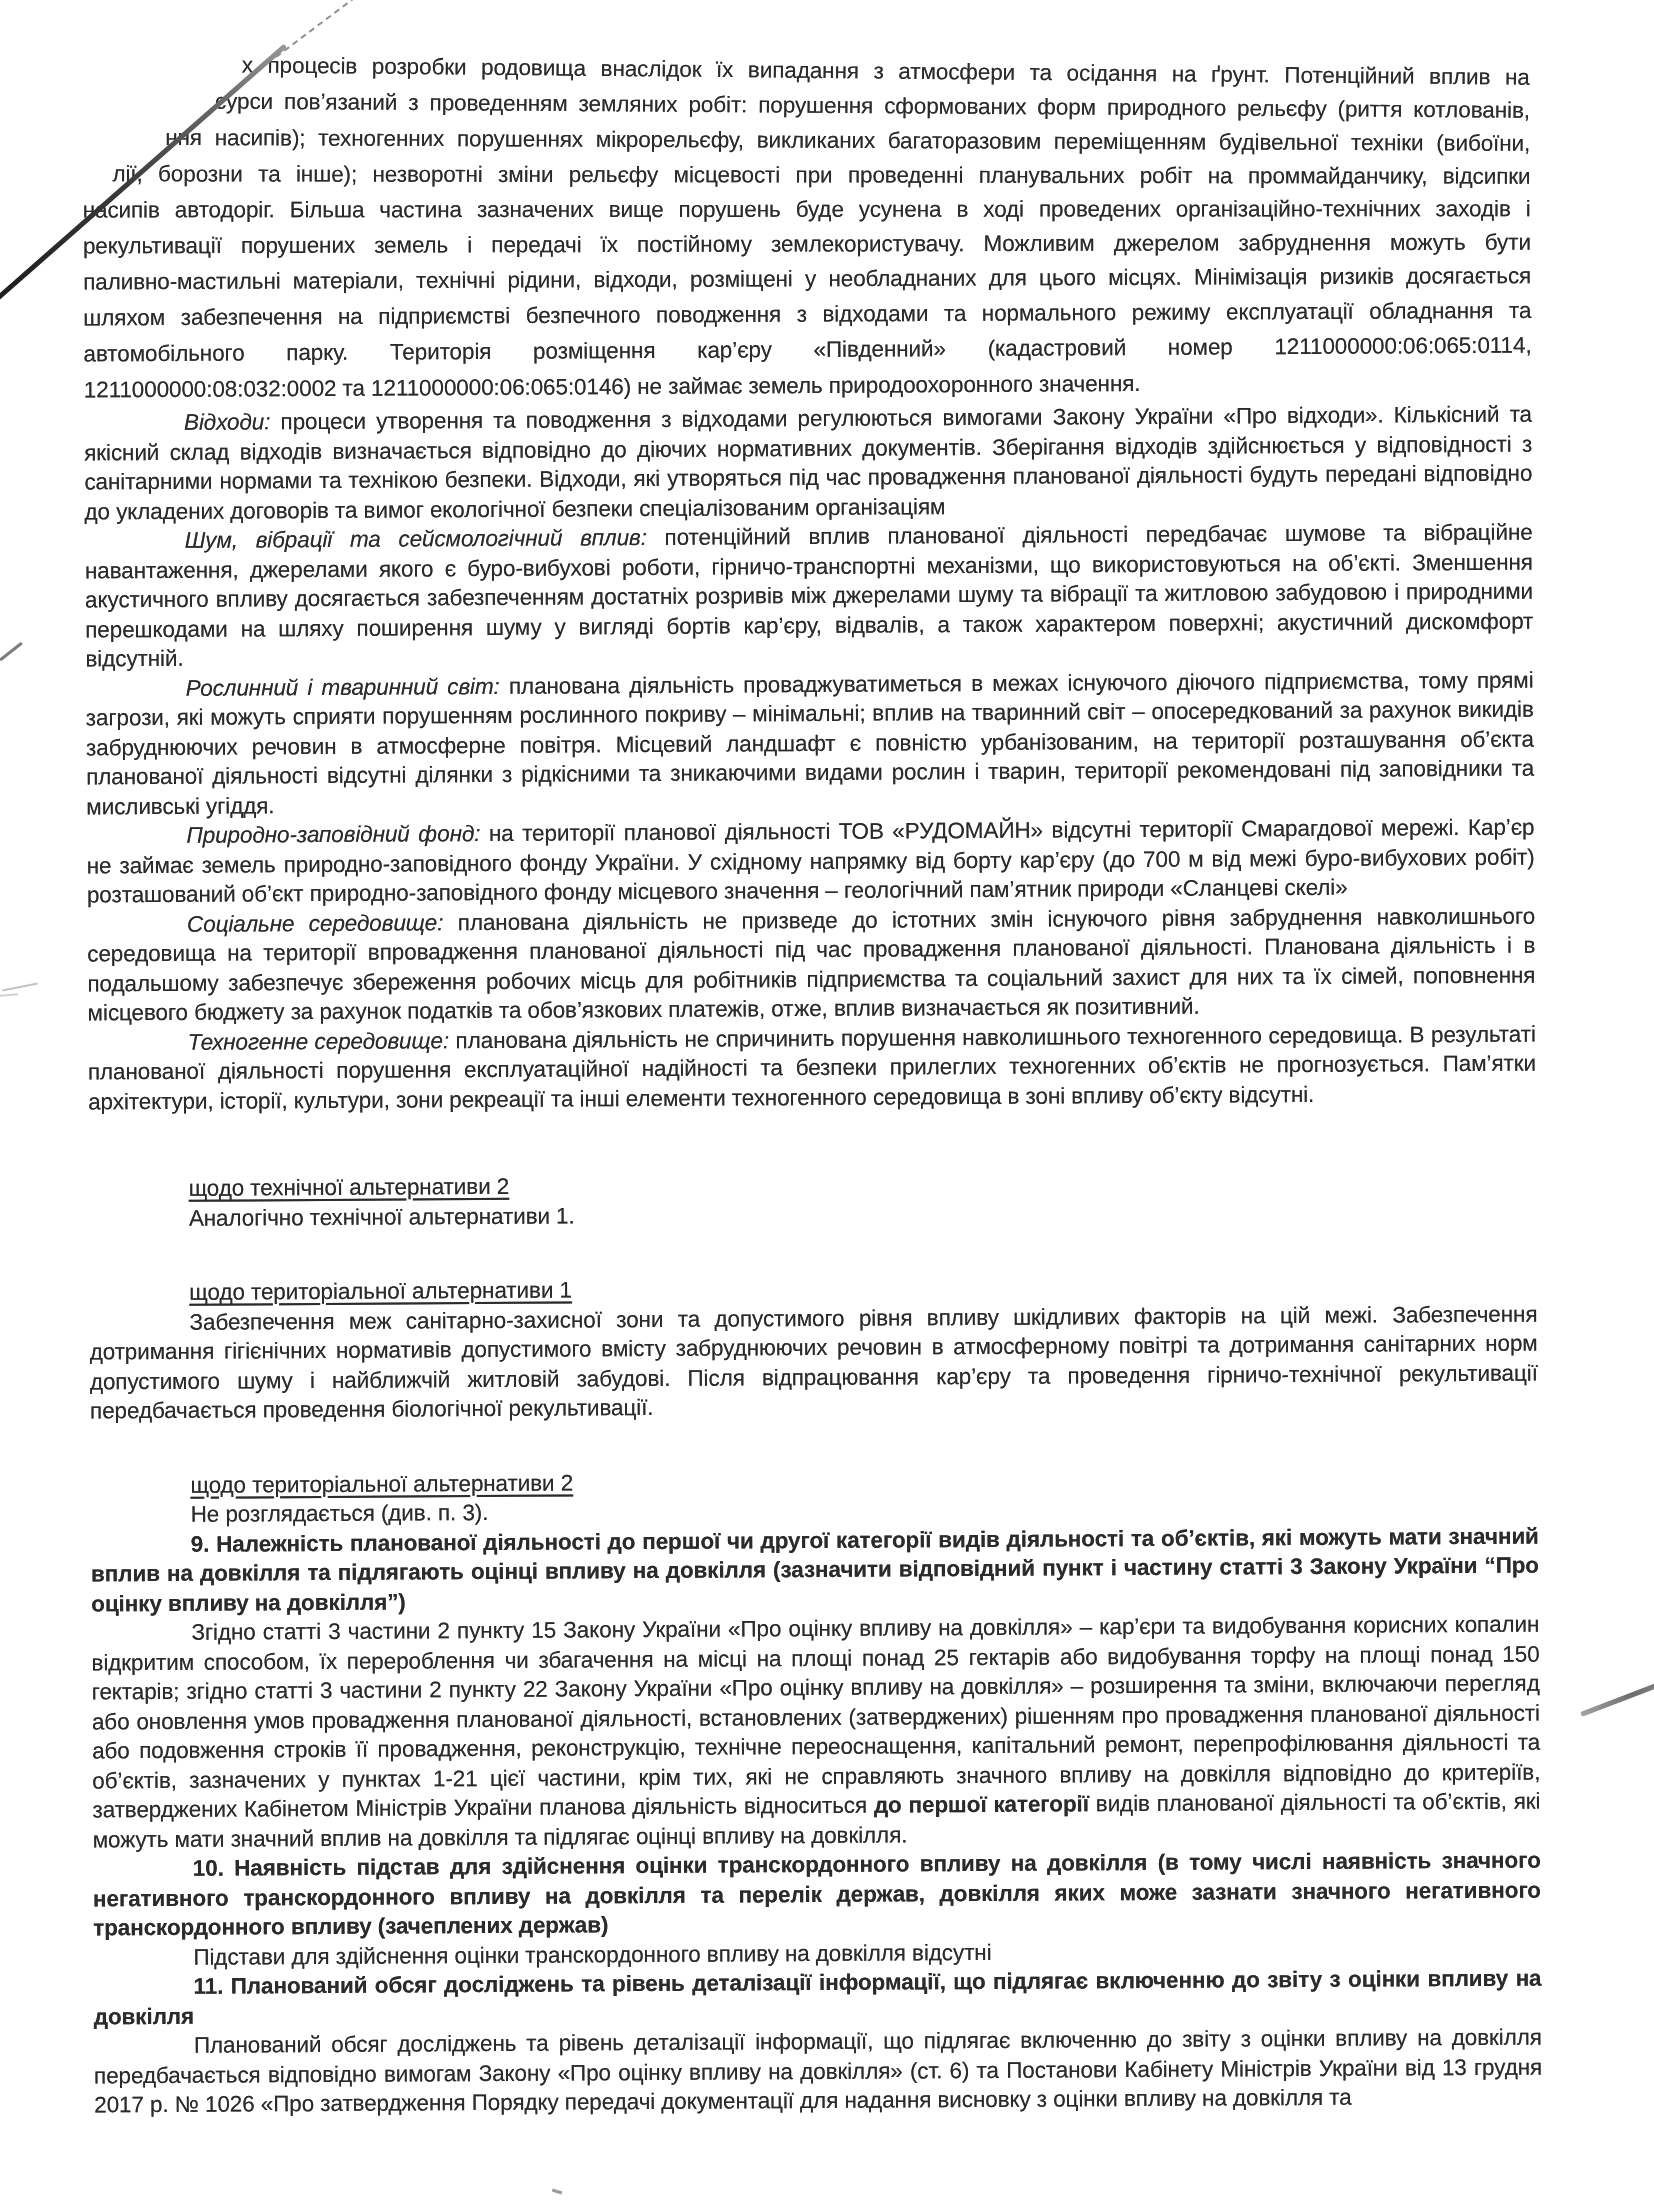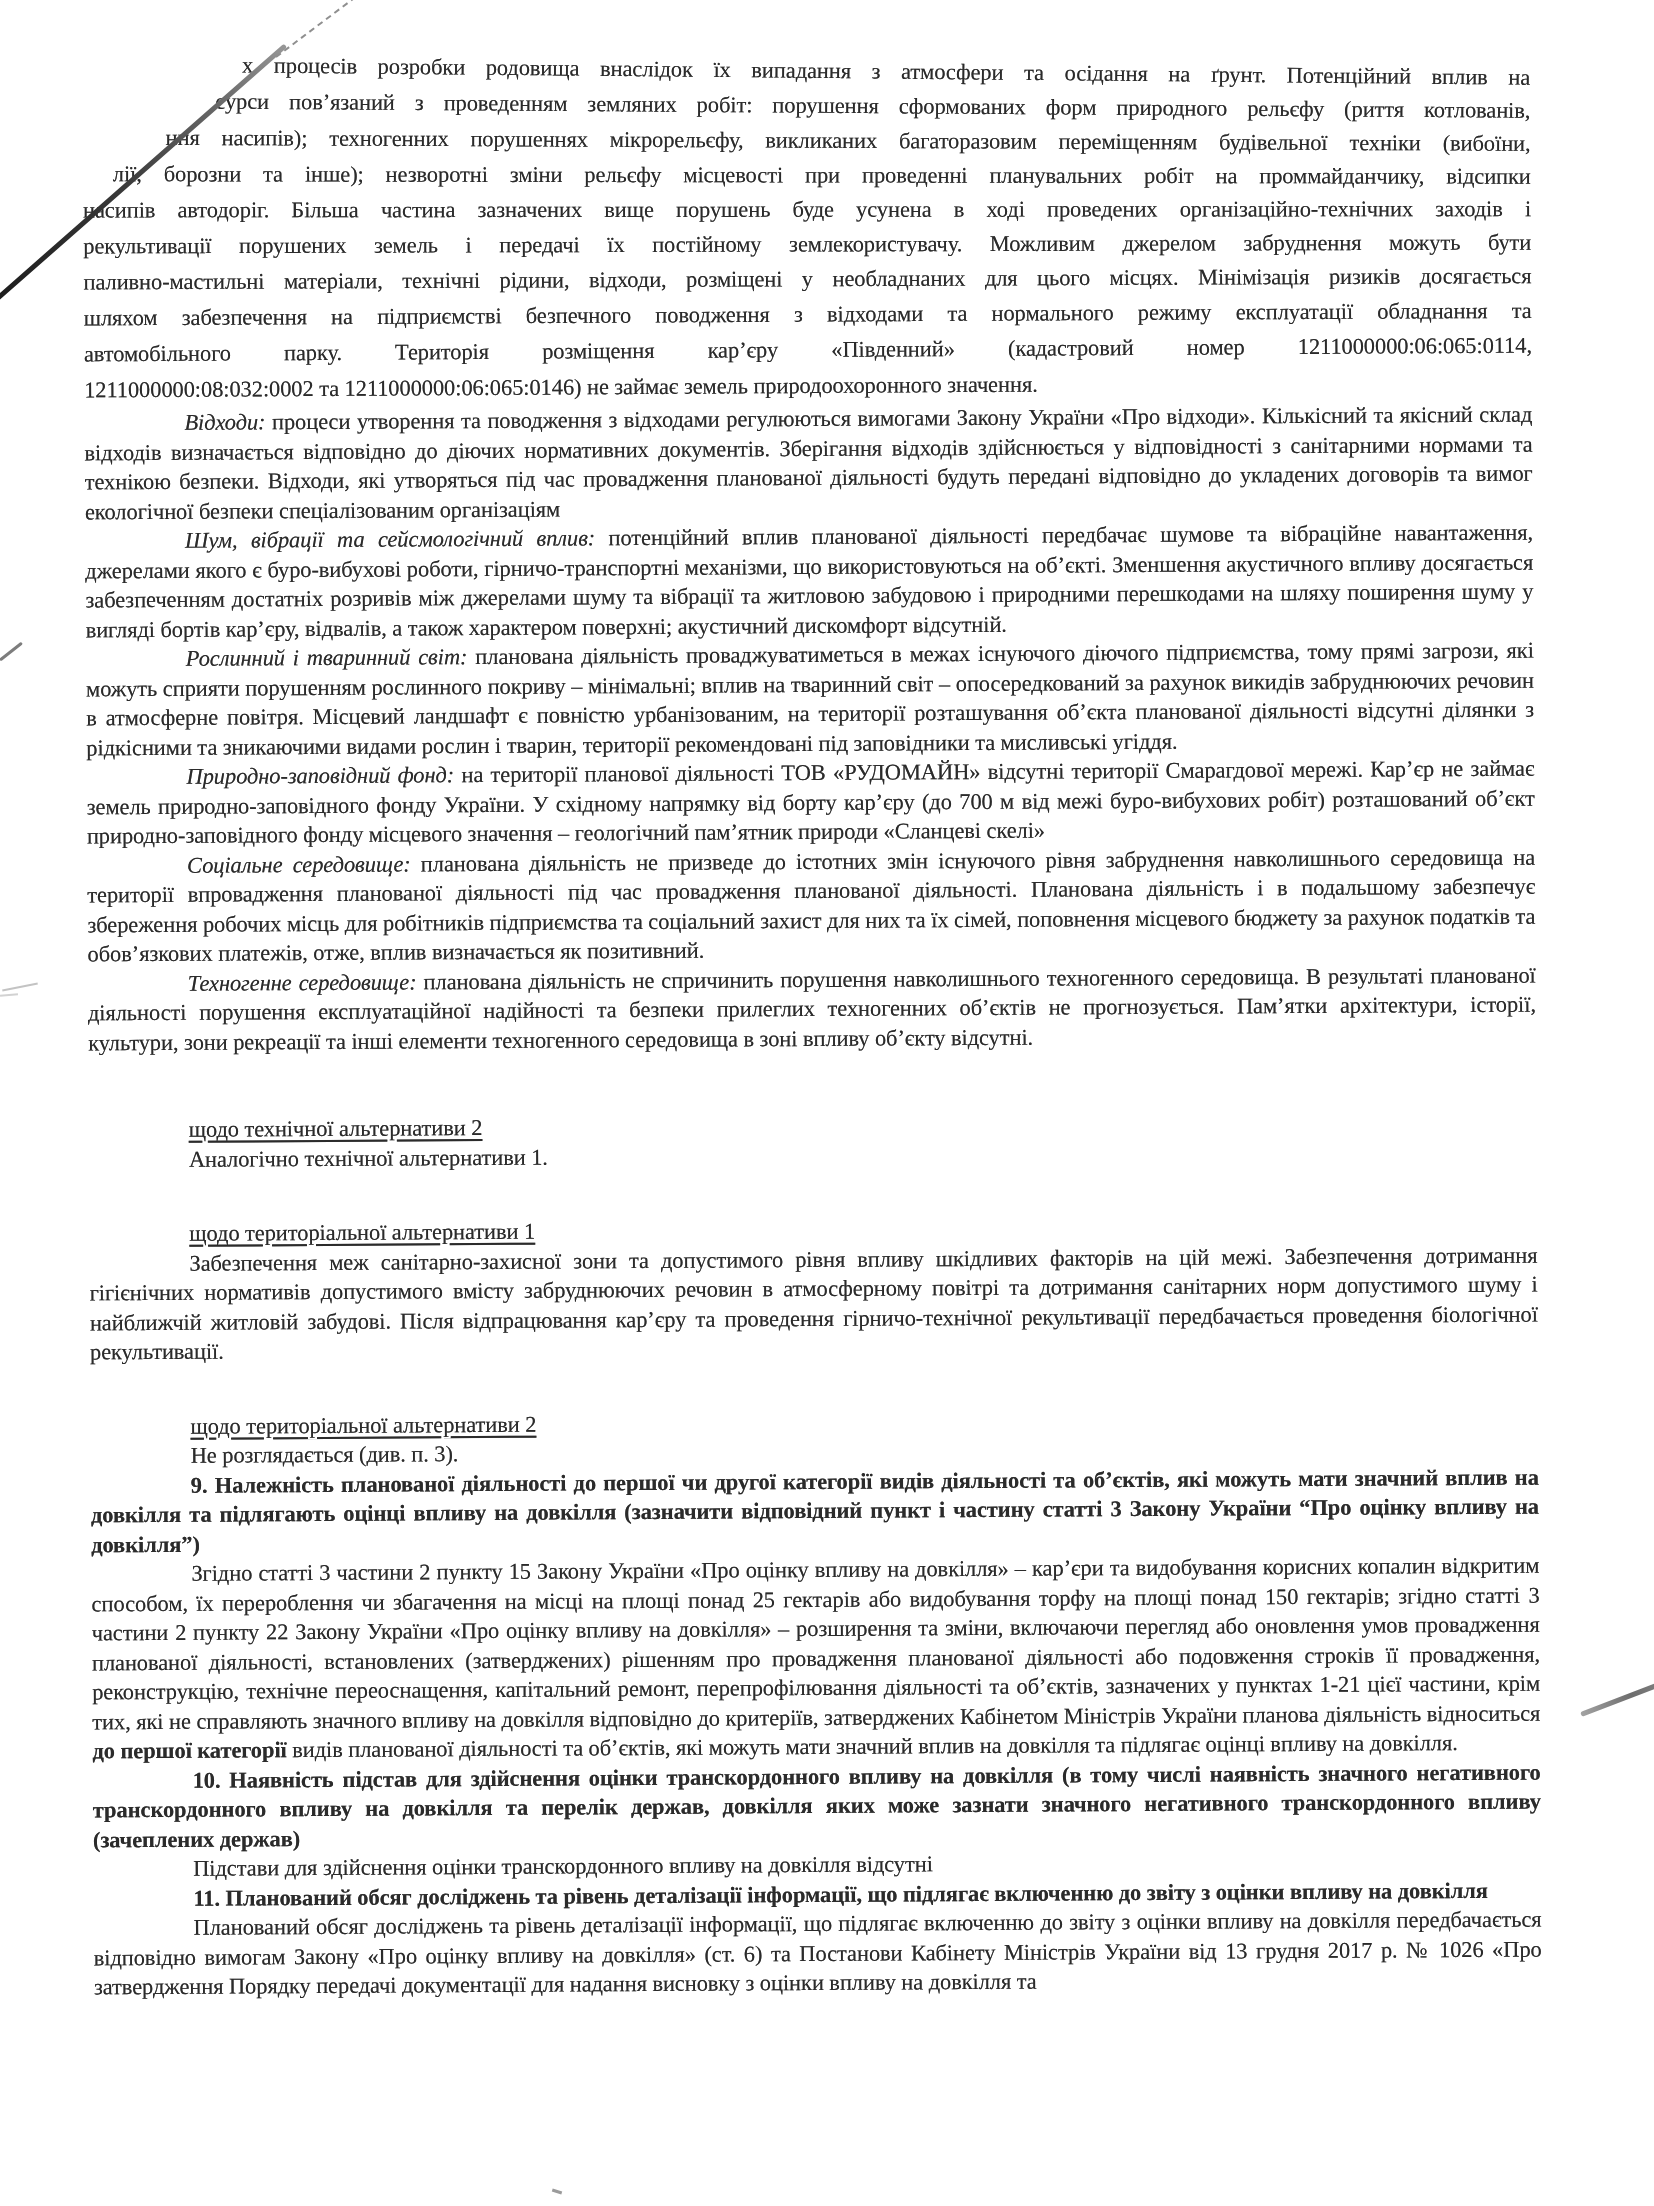--- a/index.html
+++ b/index.html
@@ -2,21 +2,21 @@
 <html lang="uk"><head>
 <meta charset="utf-8">
 <style>
   html, body { margin: 0; padding: 0; background: #e8e8e8; }
   .page {
     position: relative;
     width: 1654px;
     height: 2206px;
     background: #ffffff;
     overflow: hidden;
-    font-family: Liberation Serif, serif;
+    font-family: Liberation Sans, sans-serif;
     color: #2b2b2b;
   }
   .content {
     position: absolute;
     left: 88px;
     top: 44px;
     width: 1448px;
     transform: rotate(-0.35deg);
     font-size: 22.5px;
     line-height: 29.5px;

